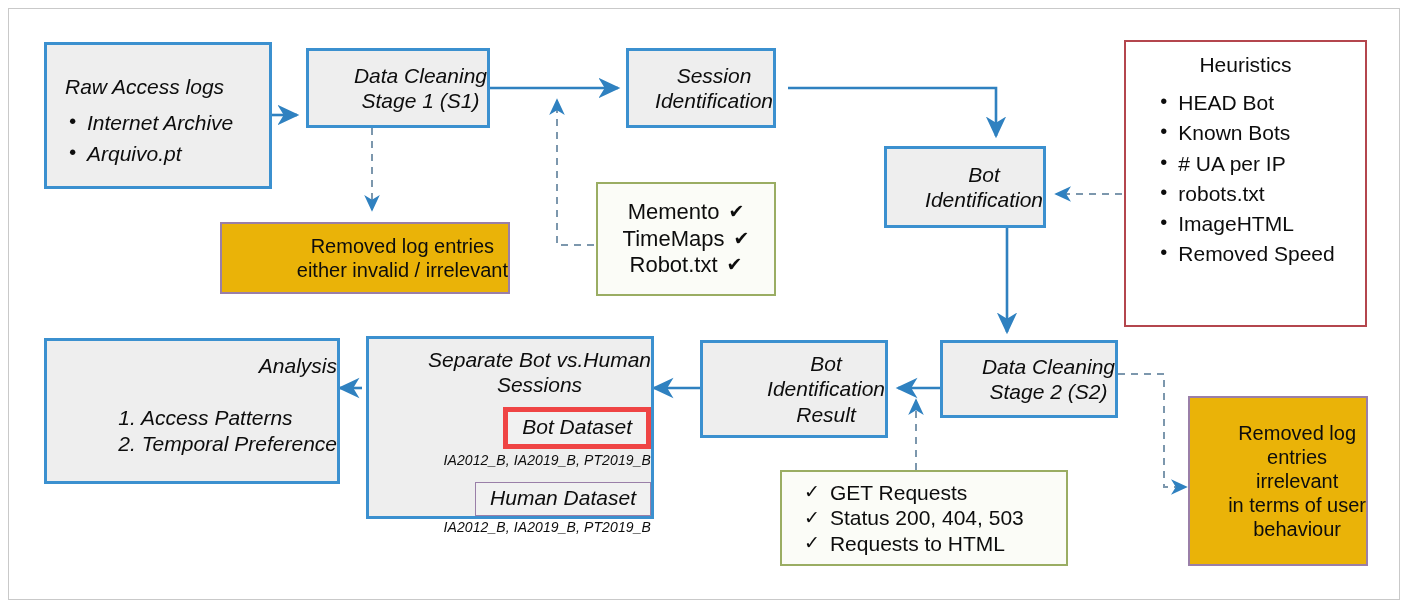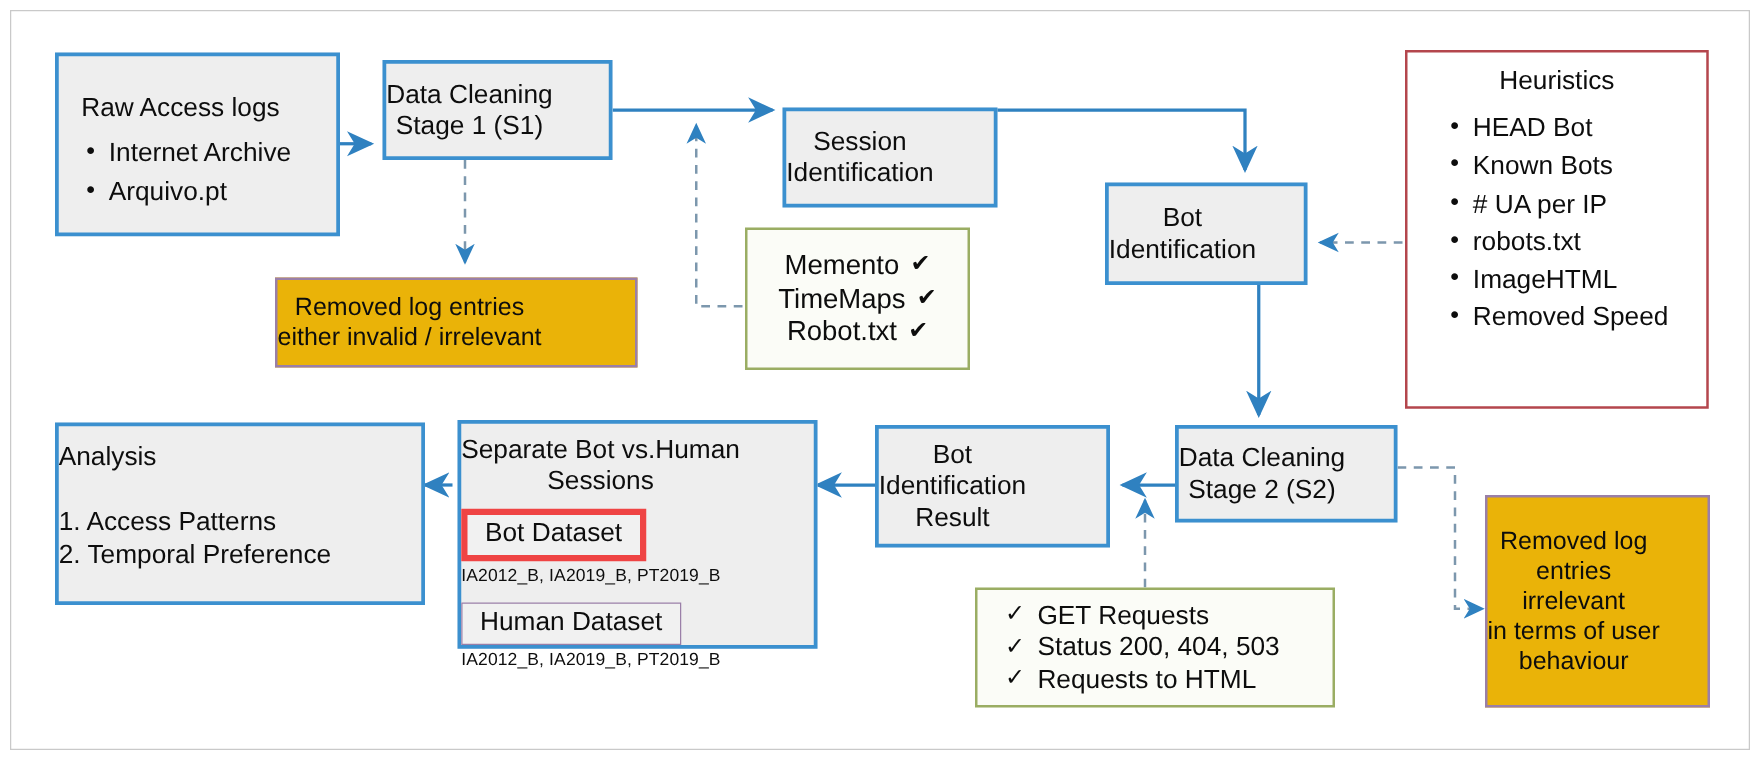--- a/index.html
+++ b/index.html
@@ -19,30 +19,31 @@
     box-sizing:border-box;
     background:#fff;
   }
 
   svg#wires{position:absolute;left:0;top:0;width:1410px;height:610px;}
 
   .node{
     position:absolute;
     box-sizing:border-box;
     display:flex;flex-direction:column;
-    align-items:flex-start;justify-content:center;
+    align-items:flex-end;justify-content:center;
     text-align:center;
     color:#0d0d0d;
     line-height:1.2;
   }
   
   .proc{
     background:#eeeeee;
     border:3px solid #3b90cf;
     font-size:21px;
+    font-style:italic;
   }
   
   .purple{
     background:#eab308;
     border:2px solid #9a7fa8;
     font-size:20px;
   }
   
   .green{
     background:#fbfcf7;
@@ -143,21 +144,21 @@
     </ul>
   </div>
 
   <div class="node proc" style="left:306px;top:48px;width:184px;height:80px;">
     <div class="lines">
       <span>Data Cleaning</span>
       <span>Stage 1 (S1)</span>
     </div>
   </div>
 
-  <div class="node proc" style="left:626px;top:48px;width:172px;height:80px;margin-top:38px;">
+  <div class="node proc" style="left:626px;top:48px;width:150px;height:80px;">
     <div class="lines">
       <span>Session</span>
       <span>Identification</span>
     </div>
   </div>
 
   <div class="node purple" style="left:220px;top:222px;width:290px;height:72px;">
     <div class="lines">
       <span>Removed log entries</span>
       <span>either invalid / irrelevant</span>

